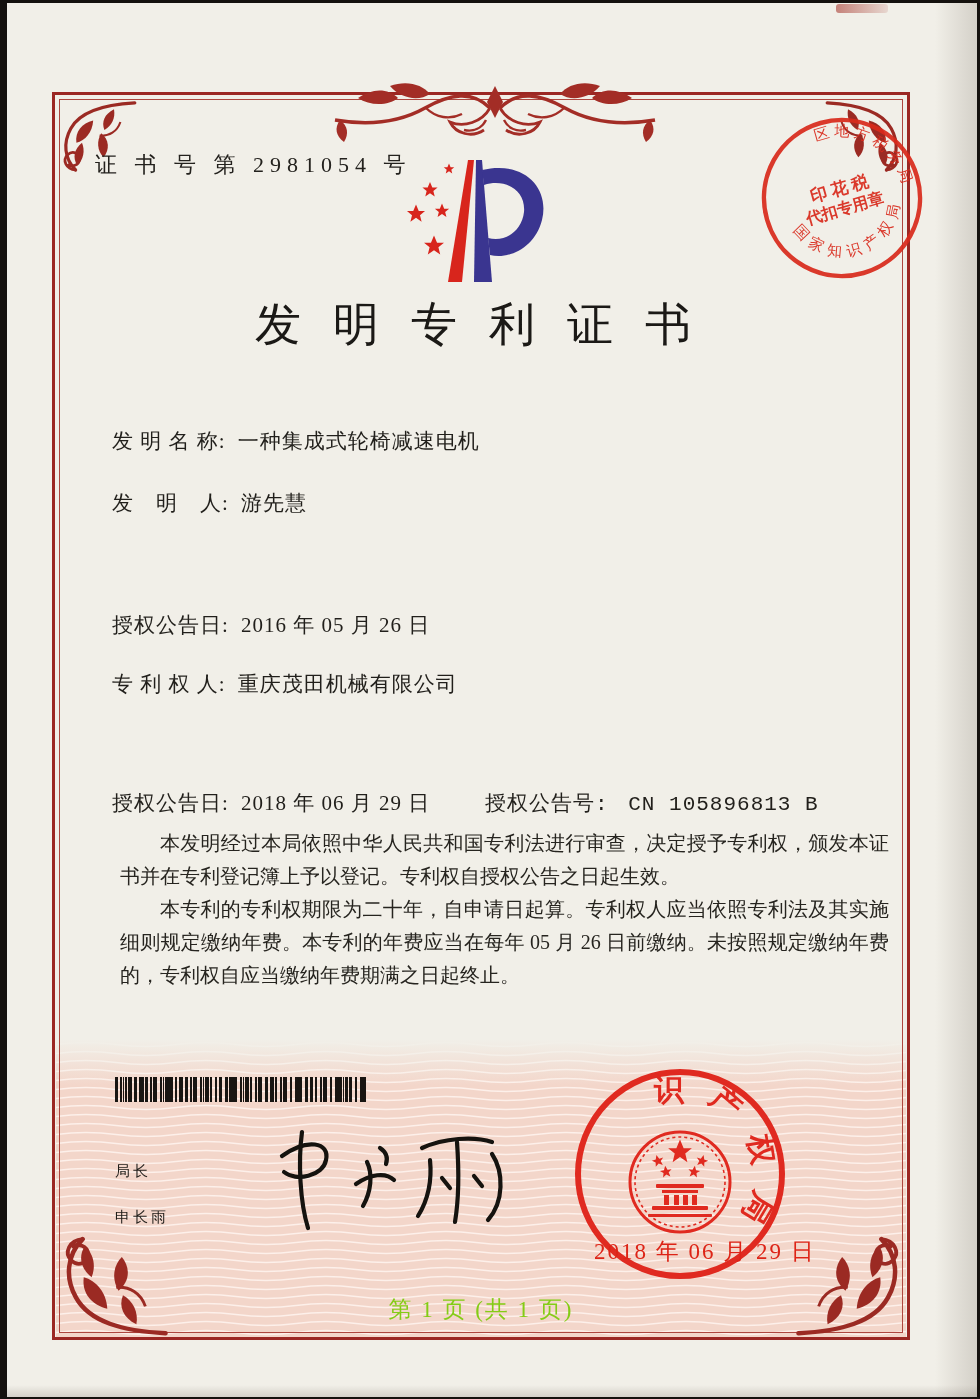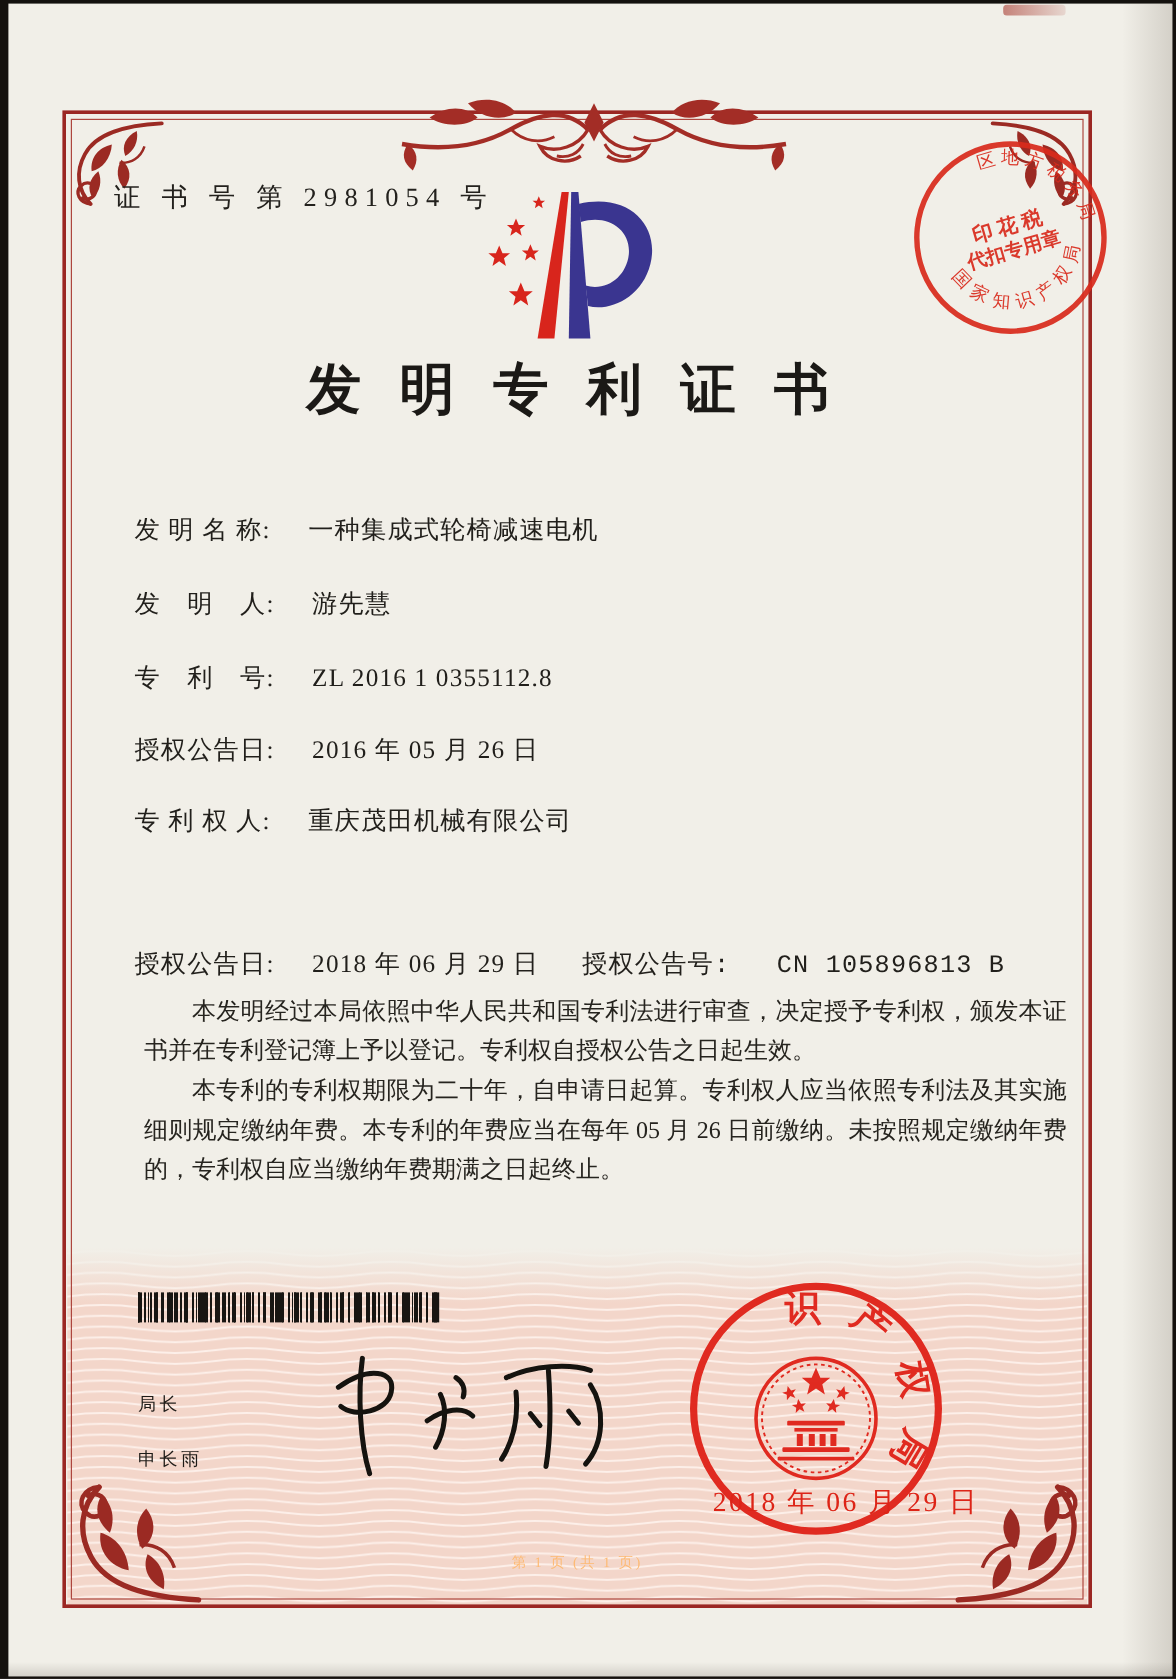--- a/index.html
+++ b/index.html
@@ -27,27 +27,27 @@
 
   .cert-no { position:absolute; left:95px; top:150px; font-size:22px; letter-spacing:6px;
     color:#23211d; }
 
   .logo { position:absolute; left:402px; top:154px; width:152px; height:140px; }
 
   .stamp { position:absolute; left:748px; top:110px; width:188px; height:176px;
     transform:rotate(-16deg); opacity:.92; }
 
   .title { position:absolute; left:52px; top:294px; width:858px; text-align:center;
-    font-size:46px; font-weight:700; color:#1b1916; letter-spacing:32px; padding-left:16px;
+    font-size:46px; font-weight:400; color:#1b1916; letter-spacing:32px; padding-left:16px;
     white-space:nowrap; }
 
   .field-row { position:absolute; left:112px; font-size:21px; color:#211f1b;
     letter-spacing:1px; white-space:nowrap; }
   .field-row .lbl { color:#211f1b;text-align:center; }
-  .field-row .val { margin-left:25px; }
+  .field-row .val { margin-left:6px; }
   .pair2 { position:absolute; left:373px;font-family:Liberation Mono, monospace; }
 
   .paras { position:absolute; left:97px; top:827px; width:792px; font-size:20px;
     line-height:33px; color:#26241f; text-align:justify; }
   .paras p { text-indent:2em;margin-left:23px; }
 
   .barcode { position:absolute; left:115px; top:1077px; width:251px; height:25px;
     background-color:transparent;
     background-image:
       repeating-linear-gradient(90deg,#181512 0 2px, rgba(0,0,0,0) 2px 5px),
@@ -58,21 +58,21 @@
 
   .director { position:absolute; left:115px; top:1148px; font-size:15px; color:#1d1b17;
     letter-spacing:3px; line-height:46px; }
   .signature { position:absolute; left:252px; top:1118px; width:256px; height:126px; }
 
   .seal { position:absolute; left:570px; top:1064px; width:220px; height:220px; opacity:.95; }
   .seal-date { position:absolute; left:594px; top:1236px; font-size:23px; color:#dd2417;
     letter-spacing:2px; white-space:nowrap; }
 
   .footer { position:absolute; left:52px; top:1294px; width:858px; text-align:center;
-    font-size:12px; color:#fdba74; letter-spacing:2px; }
+    font-size:23px; color:#84cc16; letter-spacing:2px; }
 
   .artifact { position:absolute; left:836px; top:4px; width:52px; height:9px;
     background:linear-gradient(90deg, rgba(160,40,30,.55), rgba(160,40,30,.12));
     border-radius:3px; }
 </style>
 </head>
 <body>
 
 <div id="page">
   <div class="paper"></div>
@@ -173,24 +173,20 @@
 
   <div class="title">发明专利证书</div>
 
   <div class="field-row" style="top:427px">
     <span class="lbl">发 明 名 称:</span>
     <span class="val">一种集成式轮椅减速电机</span>
   </div>
   <div class="field-row" style="top:489px">
     <span class="lbl">发　明　人:</span>
     <span class="val">游先慧</span>
-  </div>
-  <div class="field-row" style="top:551px">
-    <span class="lbl">专　利　号:</span>
-    <span class="val">ZL 2016 1 0355112.8</span>
   </div>
   <div class="field-row" style="top:611px">
     <span class="lbl">授权公告日:</span>
     <span class="val">2016 年 05 月 26 日</span>
   </div>
   <div class="field-row" style="top:670px">
     <span class="lbl">专 利 权 人:</span>
     <span class="val">重庆茂田机械有限公司</span>
   </div>
   <div class="field-row" style="top:789px">

